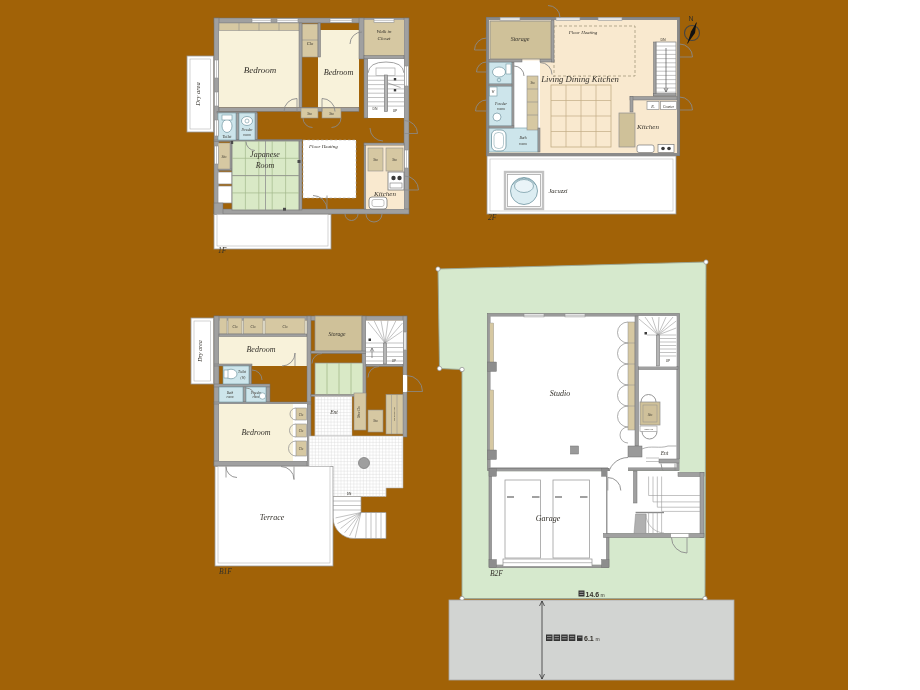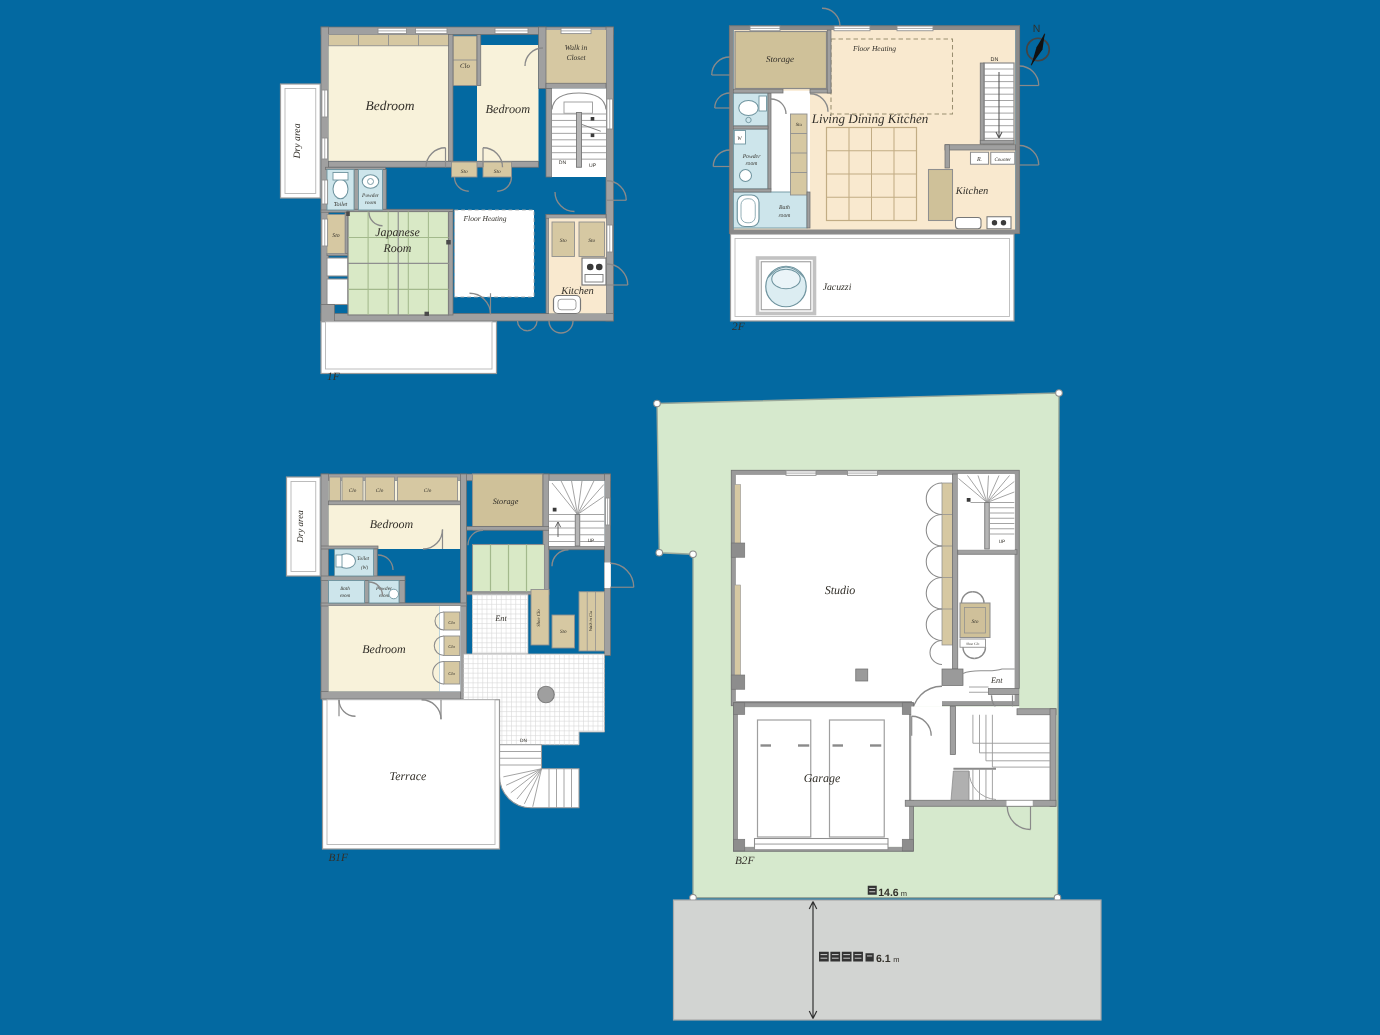--- a/index.html
+++ b/index.html
@@ -1,16 +1,16 @@
 <!DOCTYPE html>
 <html><head>
 <meta charset="utf-8">
 <style>
 html,body{margin:0;padding:0;background:#ffffff;}
-#page{position:relative;width:920px;height:690px;background:#0369a1;overflow:hidden;}
+#page{position:relative;width:848px;height:690px;background:#a16207;overflow:hidden;}
 svg{display:block;}
 </style>
 </head>
 <body>
 
 <div id="page">
 <svg width="920" height="690" viewBox="0 0 920 690" xmlns="http://www.w3.org/2000/svg">
 
 <g>
 

